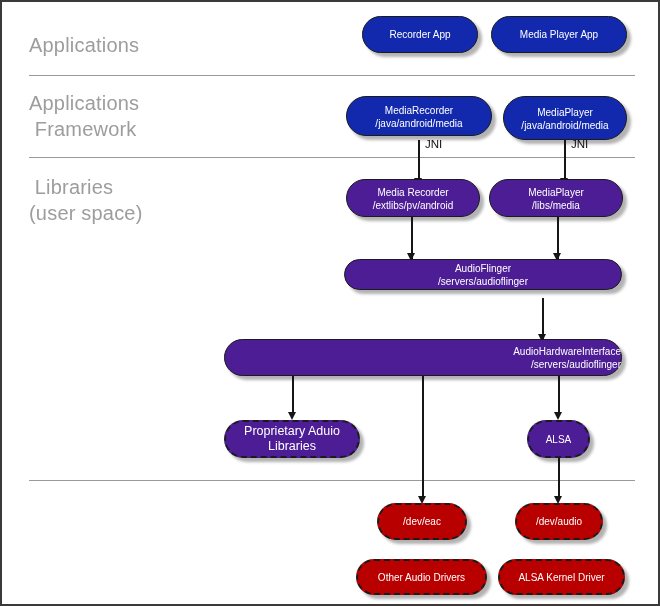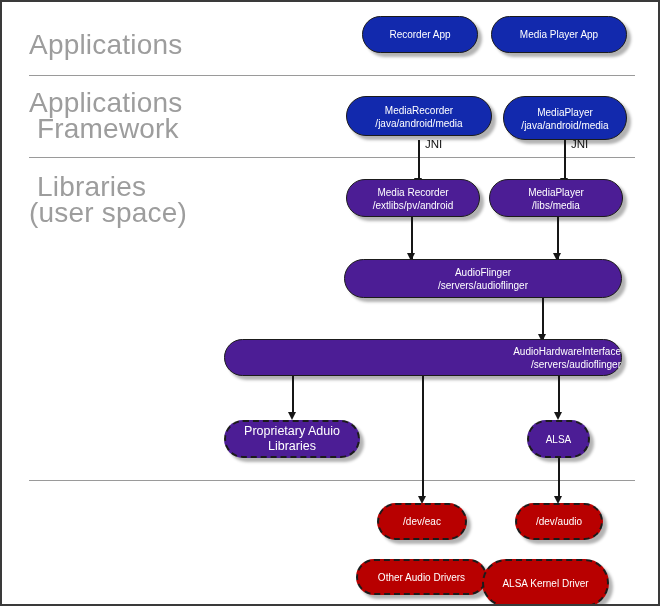--- a/index.html
+++ b/index.html
@@ -21,21 +21,21 @@
     position: absolute;
     left: 27px;
     width: 606px;
     height: 1px;
     background: #9a9a9a;
   }
   
   .layer-label {
     position: absolute;
     color: #9d9d9d;
-    font-size: 28px;
+    font-size: 20px;
     line-height: 26px;
     white-space: pre;
     letter-spacing: .2px;
   }
   
   .node {
     position: absolute;
     box-sizing: border-box;
     border-radius: 999px;
     display: flex;
@@ -136,21 +136,21 @@
     <span class="title">MediaPlayer</span>
     <span class="sub">/libs/media</span>
   </div>
 
   <div class="edge" style="left:409px; top:215px; height:44px;"></div>
   <div class="arrowhead" style="left:405px; top:251px;"></div>
 
   <div class="edge" style="left:555px; top:215px; height:44px;"></div>
   <div class="arrowhead" style="left:551px; top:251px;"></div>
 
-  <div class="node green" style="left:342px; top:257px; width:278px; height:39px;text-align:right;">
+  <div class="node green" style="left:342px; top:257px; width:278px; height:31px;text-align:right;">
     <span class="title">AudioFlinger</span>
     <span class="sub">/servers/audioflinger</span>
   </div>
 
   <div class="edge" style="left:540px; top:296px; height:44px;"></div>
   <div class="arrowhead" style="left:536px; top:332px;"></div>
 
   <div class="node green" style="left:222px; top:337px; width:398px; height:37px;align-items:flex-end;">
     <span class="title">AudioHardwareInterface</span>
     <span class="sub">/servers/audioflinger</span>
@@ -182,17 +182,17 @@
   </div>
 
   <div class="node red dashed" style="left:513px; top:501px; width:88px; height:37px;">
     <span class="title">/dev/audio</span>
   </div>
 
   <div class="node red dashed" style="left:354px; top:557px; width:131px; height:36px;">
     <span class="title">Other Audio Drivers</span>
   </div>
 
-  <div class="node red dashed" style="left:480px; top:557px; width:127px; height:48px;">
+  <div class="node red dashed" style="left:496px; top:557px; width:127px; height:36px;">
     <span class="title">ALSA Kernel Driver</span>
   </div>
 
 </div>
 
 </body></html>

